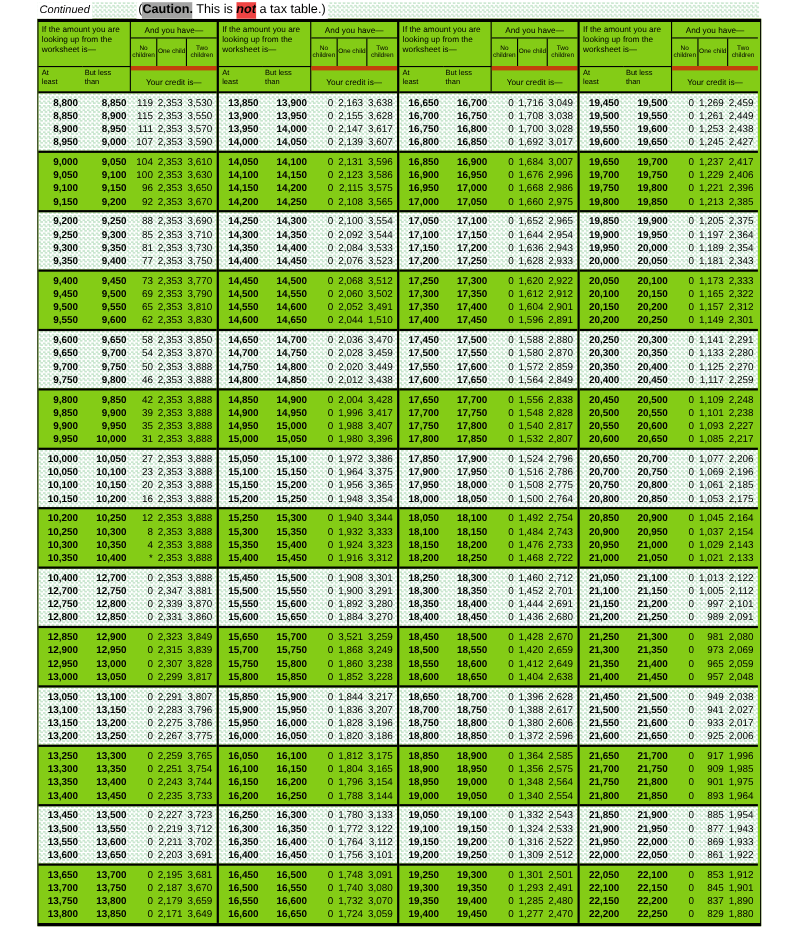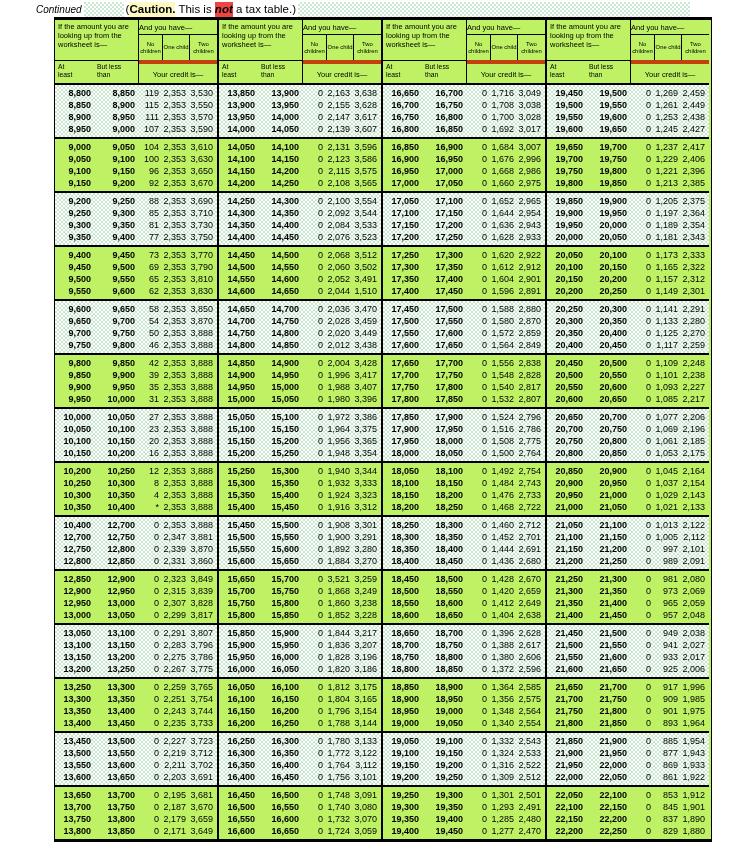--- a/index.html
+++ b/index.html
@@ -13,47 +13,47 @@
   
   .titlebar{
     width:656px;height:15px;display:flex;align-items:baseline;
     background:repeating-conic-gradient(#cde8d2 0% 25%,#ffffff 0% 50%) 0 0/4px 4px;
     white-space:pre;
   }
   .titlebar span{background:#fff;display:inline-block;line-height:15px;}
   .t-main{font-size:13px;font-weight:bold;padding:0 2px 0 1px;}
   .t-cont{font-size:10px;font-style:italic;padding:0 2px;}
   .t-caution{margin-left:40px;font-size:11.5px;padding:0 2px;}
-  .t-caution .cb{font-weight:bold;background:#fef9c3;text-align:right;}
+  .t-caution .cb{font-weight:bold;background:#a3a3a3;text-align:right;}
   .t-caution .cni{font-weight:bold;font-style:italic;background:#ef4444;}
 
   
   .eic-table{
     width:656px;
     border-left:1px solid #000;border-right:1px solid #000;
     border-top:3px solid #000;border-bottom:3px solid #000;
-    display:flex;background:#bef264;margin-left:20px;
+    display:flex;background:#84cc16;
   }
   .group{width:162px;}
   .group + .group{border-left:2px solid #000;}
 
   
   .ghead{
     display:grid;
     grid-template-columns:40px 44px 24px 27px 27px;
     grid-template-rows:15px 25px 23px;
     border-bottom:2px solid #000;
   }
   .h-lookup{
     grid-area:1/1/3/3;border-right:1px solid #000;
     font-size:7.5px;line-height:1.2;padding:2px 1px 0 3px;
   }
   .h-ayh{
     grid-area:1/3/2/6;border-bottom:1px solid #000;
-    font-size:7.5px;padding-top:3px;
+    font-size:7.5px;text-align:center;padding-top:3px;
   }
   .h-child{
     grid-row:2;font-size:5.9px;line-height:1.15;text-align:center;
     display:flex;align-items:center;justify-content:center;
     padding:1px 0;overflow:hidden;
   }
   .h-child.k0{grid-column:3;border-right:1px solid #000;}
   .h-child.k1{grid-column:4;border-right:1px solid #000;}
   .h-child.k2{grid-column:5;}
   .h-atleast{

